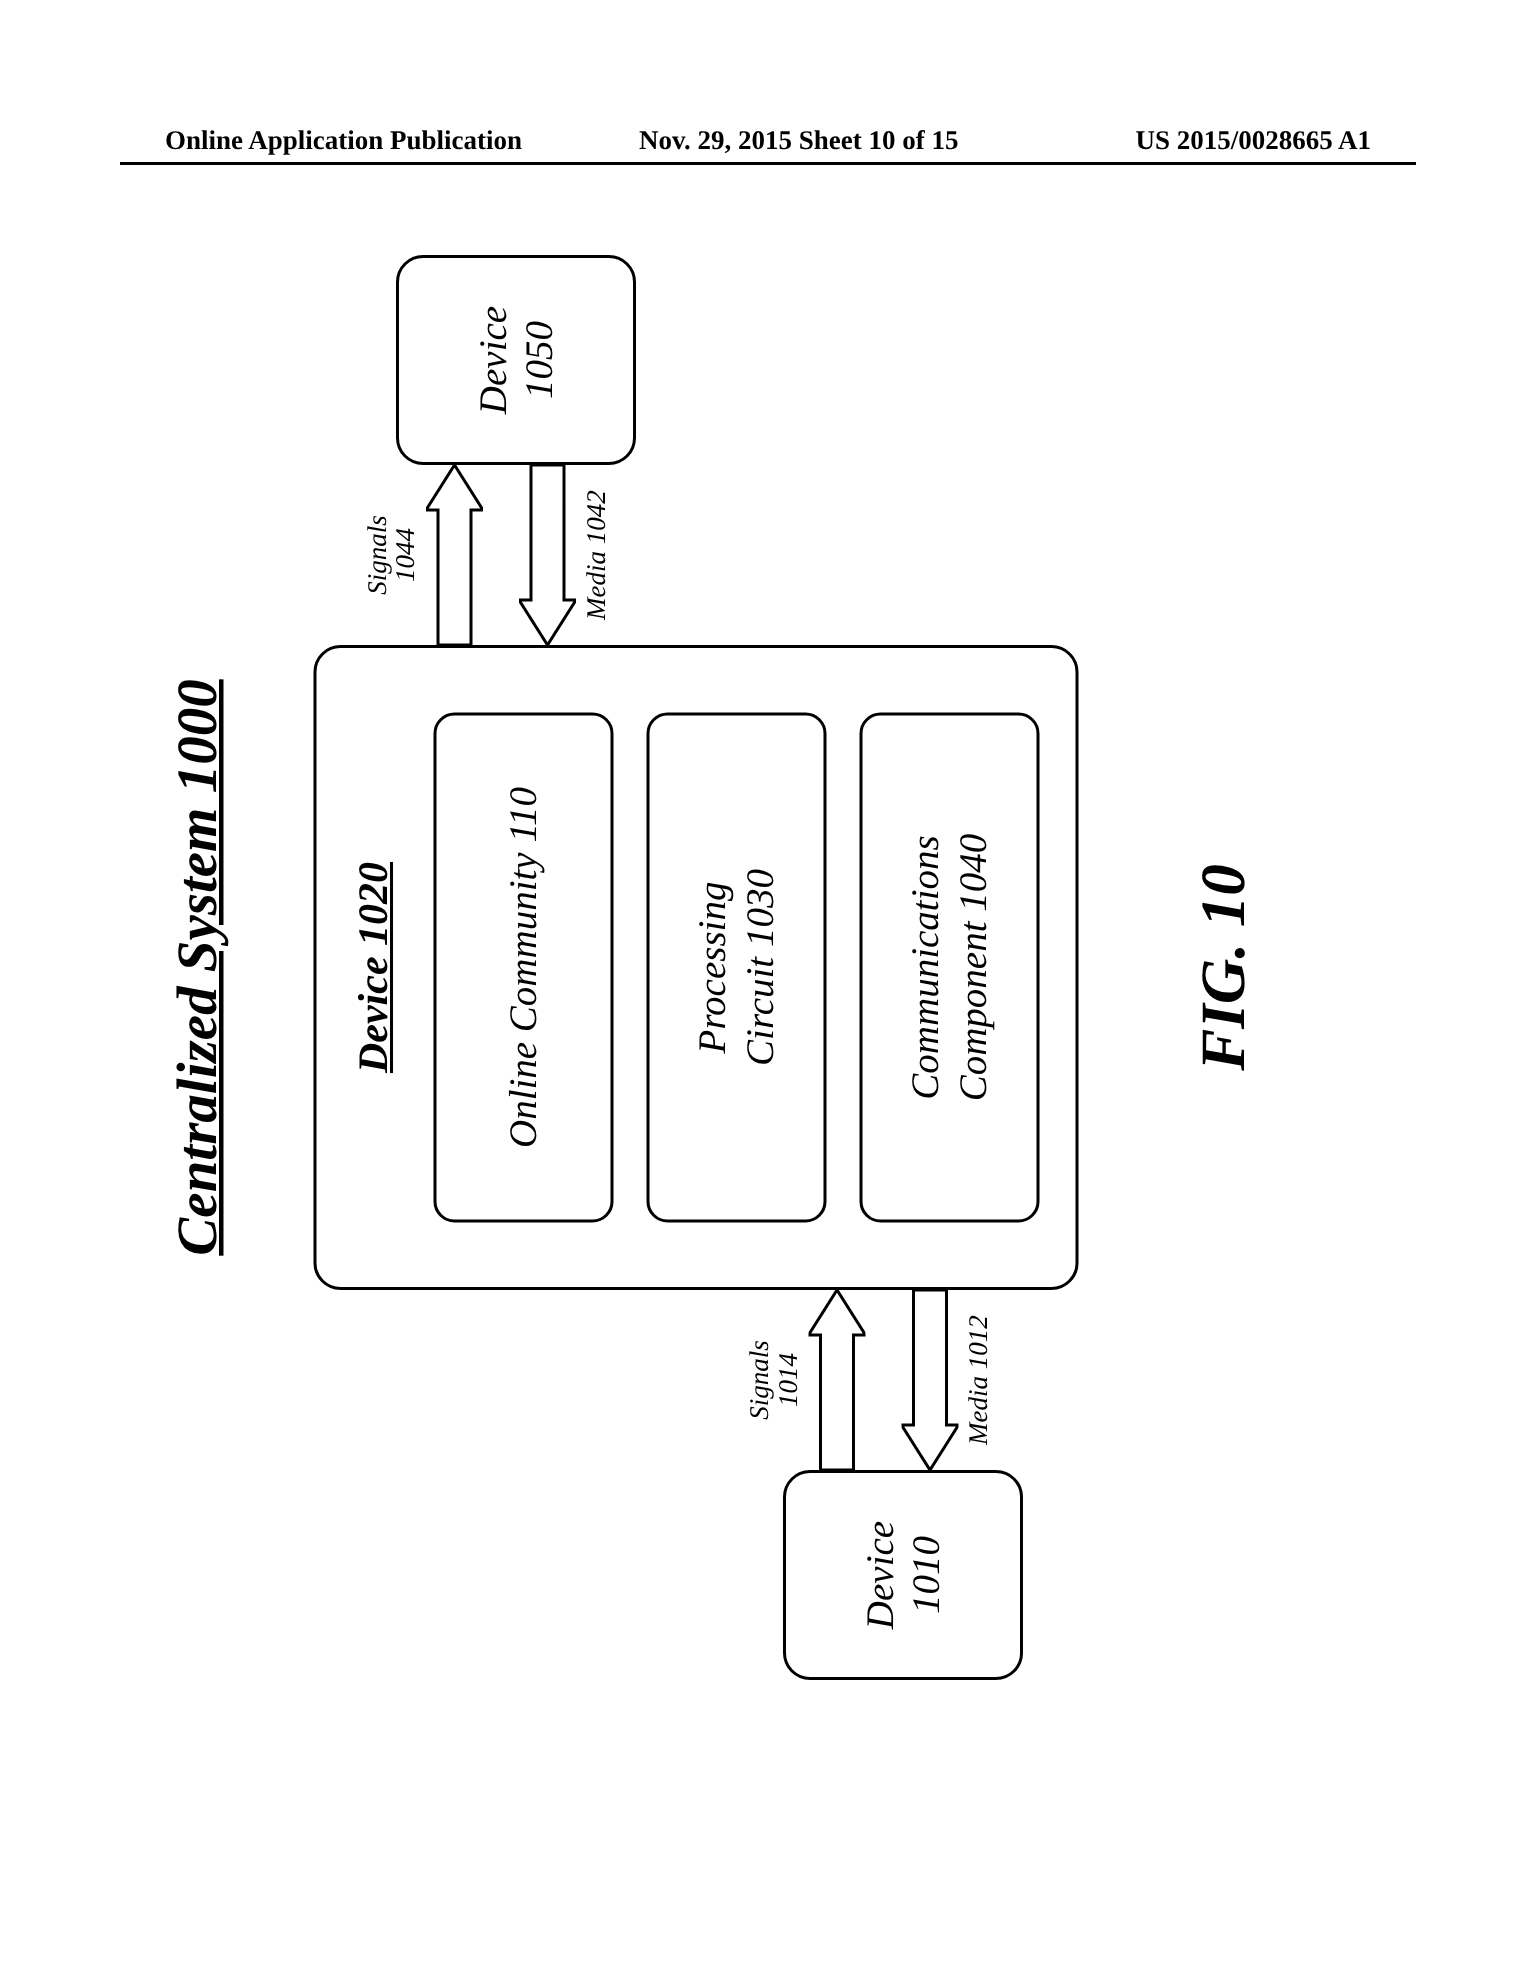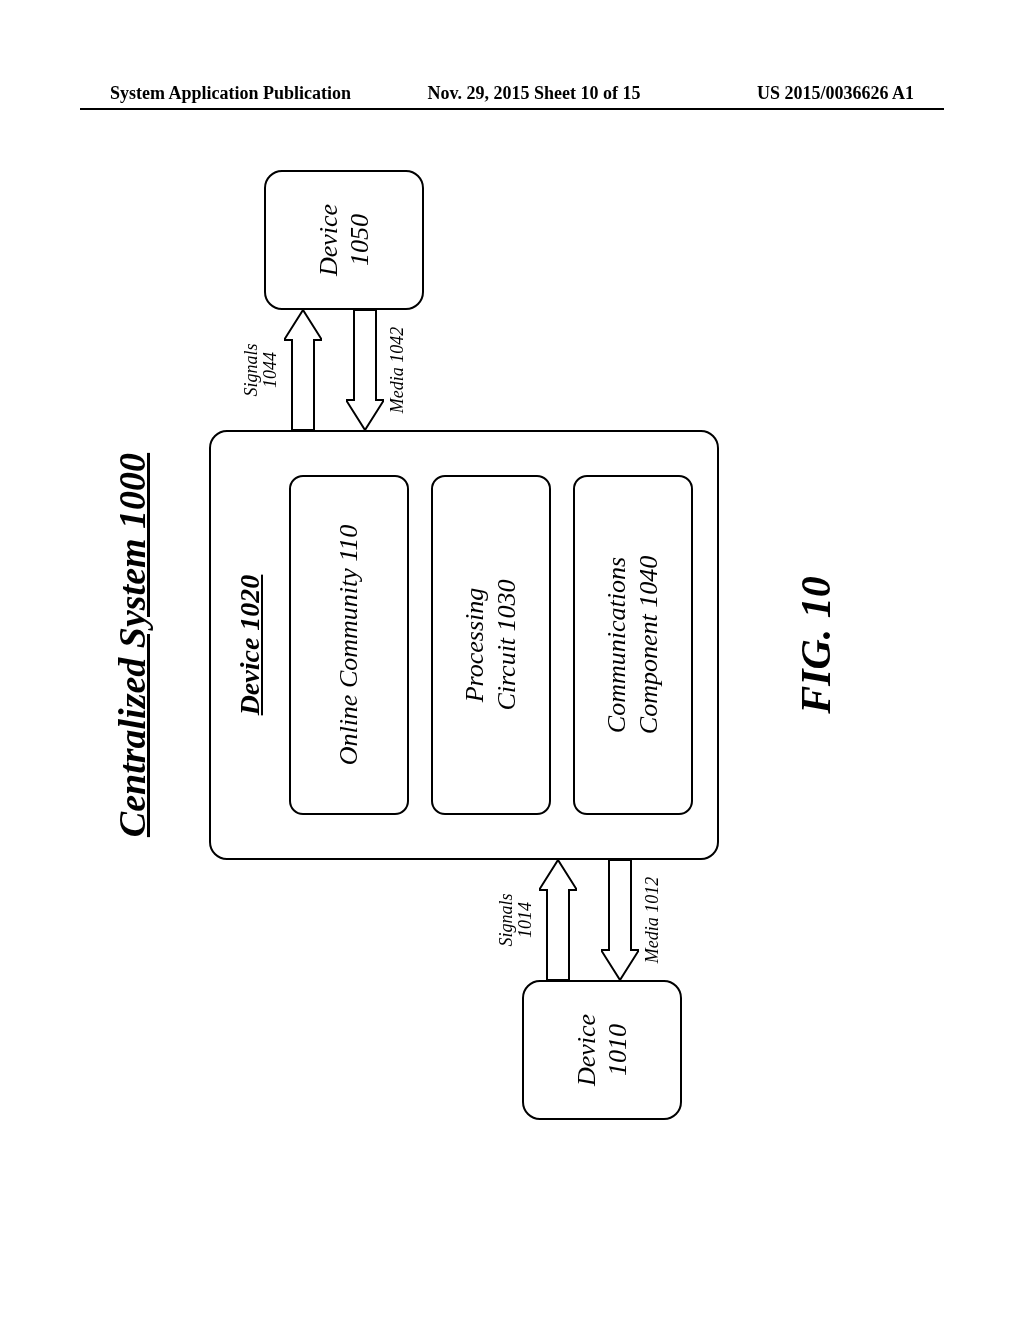--- a/index.html
+++ b/index.html
@@ -143,23 +143,23 @@
   font-size: 42px;
   font-weight: bold;
   font-style: italic;
   margin-top: 48px;
 }
 </style>
 </head>
 <body>
 
 <div class="header">
-  <span>System Application Publication</span>
+  <span>Online Application Publication</span>
   <span>Nov. 29, 2015  Sheet 10 of 15</span>
-  <span>US 2015/0036626 A1</span>
+  <span>US 2015/0028665 A1</span>
 </div>
 <div class="hr"></div>
 
 <div class="figure-wrap">
   <div class="figure-wrap-inner">
 
     <div class="system-title">Centralized System 1000</div>
 
     <div class="diagram">
 

